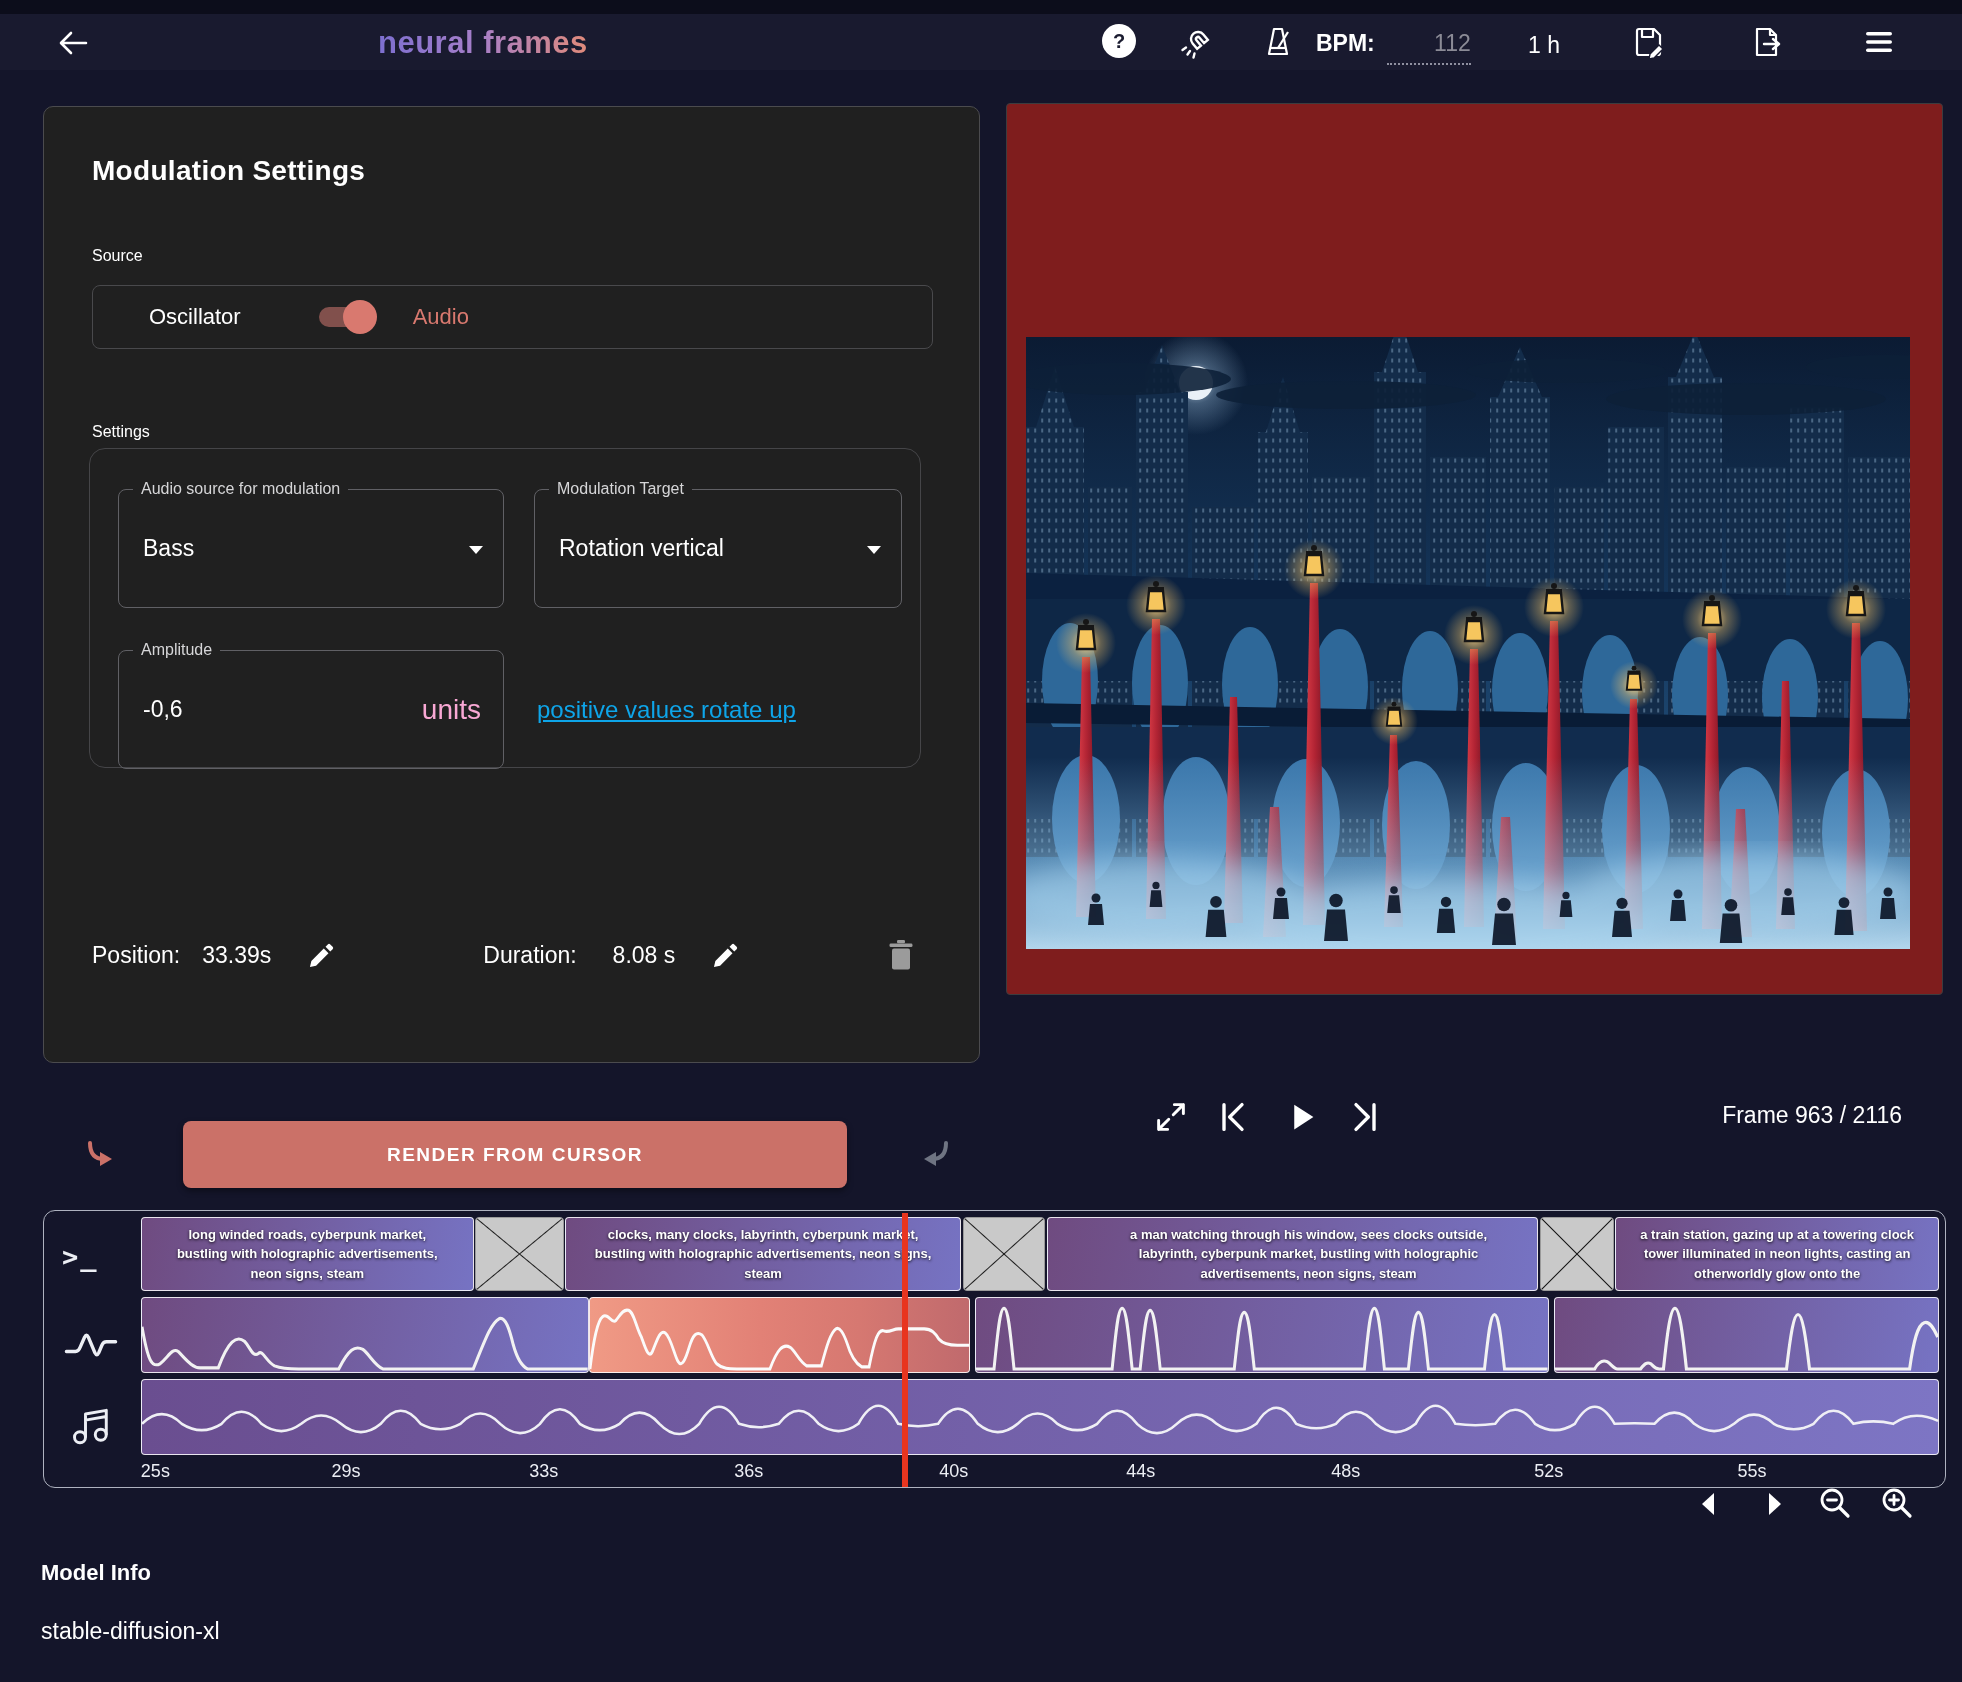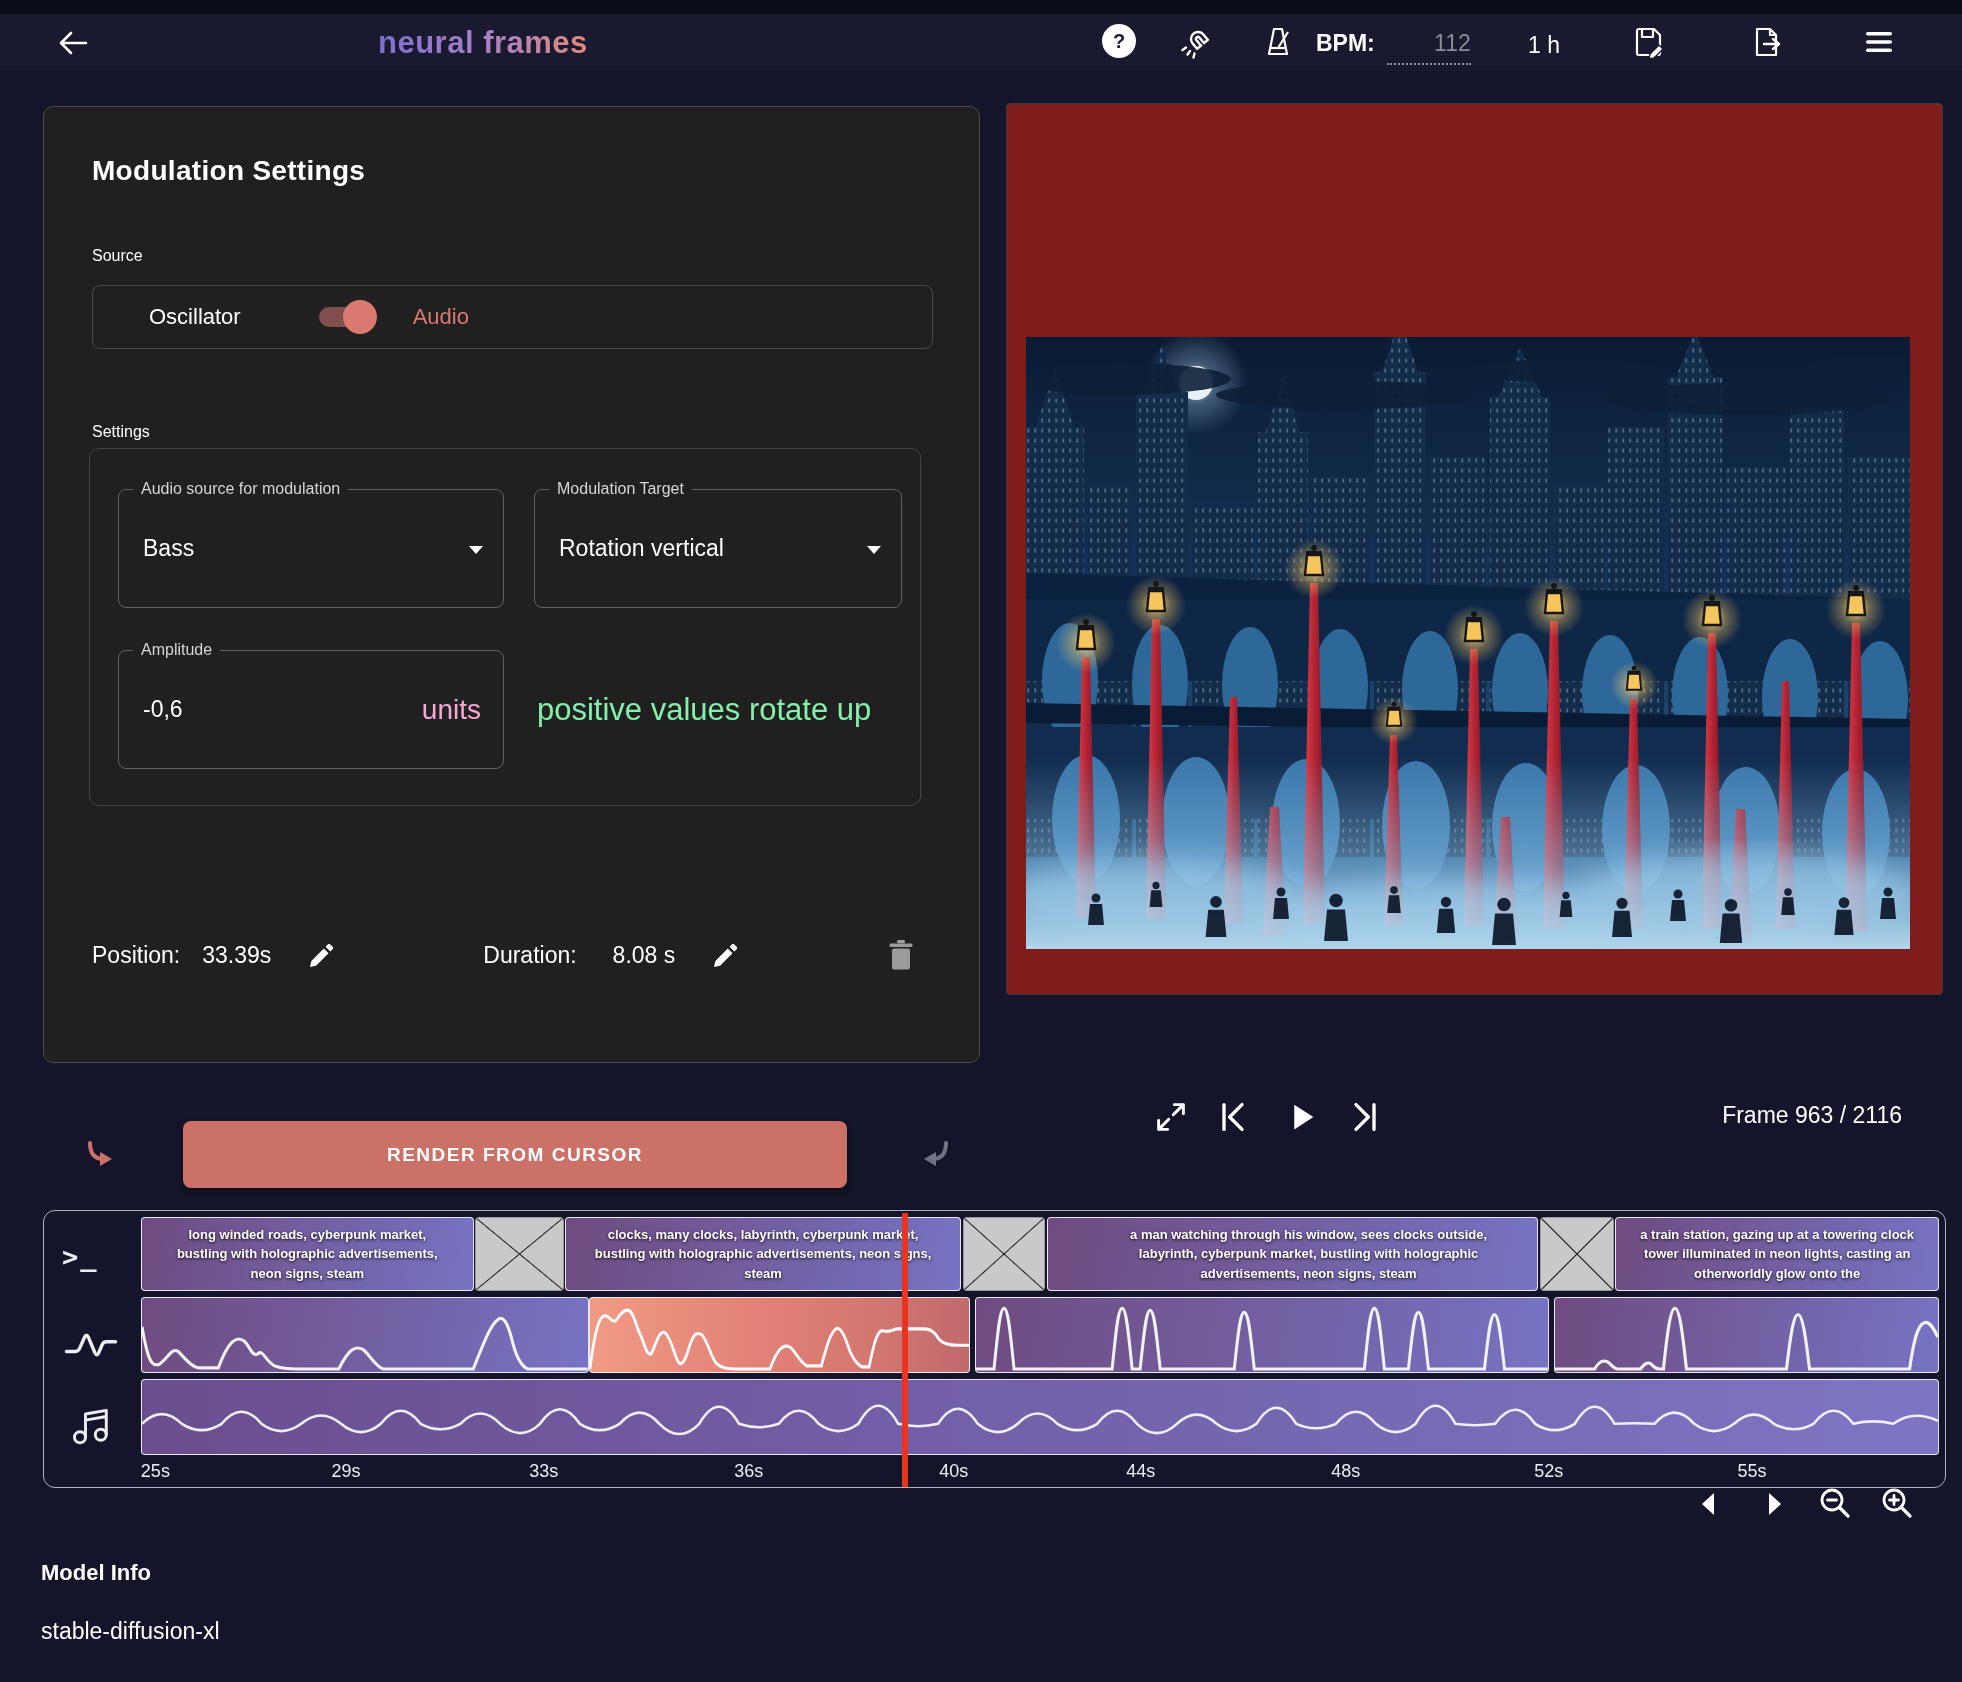--- a/index.html
+++ b/index.html
@@ -28,32 +28,32 @@
   .mod-title { position:absolute; left:48px; top:48px; font-size:28px; font-weight:bold; letter-spacing:.3px; }
   .sec-label { position:absolute; left:48px; font-size:16px; color:#fff; }
   .src-label { top:140px; }
   .source-box { position:absolute; left:48px; top:178px; width:841px; height:64px; border:1px solid #49494c;
                 border-radius:8px; display:flex; align-items:center; }
   .osc-label { margin-left:56px; font-size:22px; color:#fff; }
   .toggle { position:relative; margin-left:78px; width:52px; height:20px; border-radius:10px; background:#81504c; cursor:pointer; }
   .toggle .knob { position:absolute; right:-6px; top:-7px; width:34px; height:34px; border-radius:50%; background:#d9796f; }
   .audio-label { margin-left:42px; font-size:22px; color:#d9796f; }
   .set-label { top:316px; }
-  .settings-box { position:absolute; left:45px; top:341px; width:832px; height:358px; border:1px solid #454548; border-radius:10px; }
+  .settings-box { position:absolute; left:45px; top:341px; width:832px; height:320px; border:1px solid #454548; border-radius:16px; }
   .outfield { position:absolute; border:1px solid #606065; border-radius:8px; background:transparent; }
   .outfield .flabel { position:absolute; top:-10px; left:14px; padding:0 8px; background:#202020; font-size:16px; color:#d6d6d8; white-space:nowrap; }
   .sel-audio { left:28px; top:40px; width:386px; height:119px; }
   .sel-target { left:444px; top:40px; width:368px; height:119px; }
   .outfield .fvalue { position:absolute; left:24px; top:0; height:100%; display:flex; align-items:center; font-size:23px; color:#fff; }
   .caret { position:absolute; right:20px; top:50%; margin-top:-3px; width:0; height:0;
            border-left:7px solid transparent; border-right:7px solid transparent; border-top:8px solid #fff; }
   .amp-field { left:28px; top:201px; width:386px; height:119px; }
   .amp-unit { position:absolute; right:22px; top:0; height:100%; display:flex; align-items:center; font-size:28px; color:#f9a8d4; }
   .amp-hint { position:absolute; left:447px; top:201px; width:370px; height:119px; display:flex; align-items:center;
-              font-size:31px; color:#86efac; }
+              font-size:24px; color:#0ea5e9;text-decoration:underline; }
   .posdur { position:absolute; left:48px; top:826px; width:841px; height:44px; display:flex; align-items:center; }
   .posdur .lbl { font-size:23px; color:#fff; }
   .posdur .val { font-size:23px; color:#fff; margin-left:22px; }
   .edit-btn { width:26px; height:26px; margin-left:38px; cursor:pointer; }
   .dur-lbl { margin-left:148px; }
   .trash-btn { position:absolute; right:18px; top:6px; width:28px; height:32px; cursor:pointer; }
 
   
   .undo-btn { position:absolute; left:82px; top:1138px; width:34px; height:32px; cursor:pointer; }
   .redo-btn { position:absolute; left:920px; top:1138px; width:34px; height:32px; cursor:pointer; }

